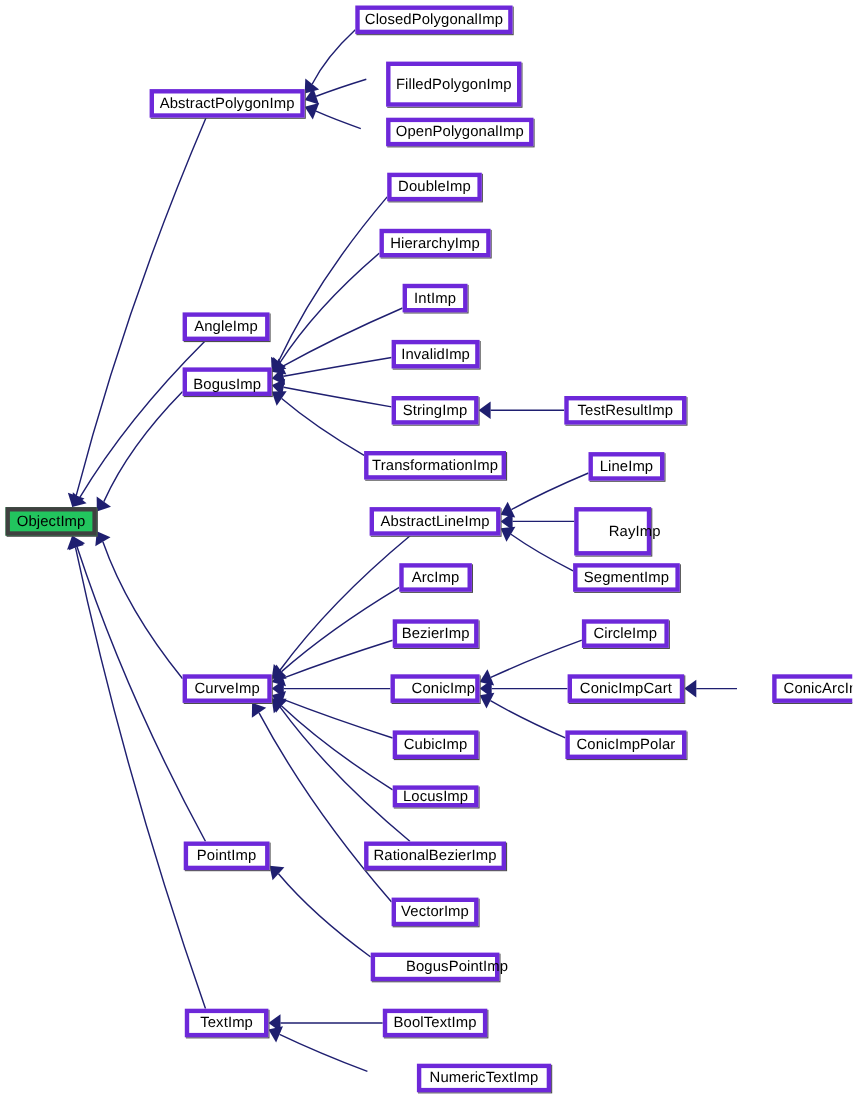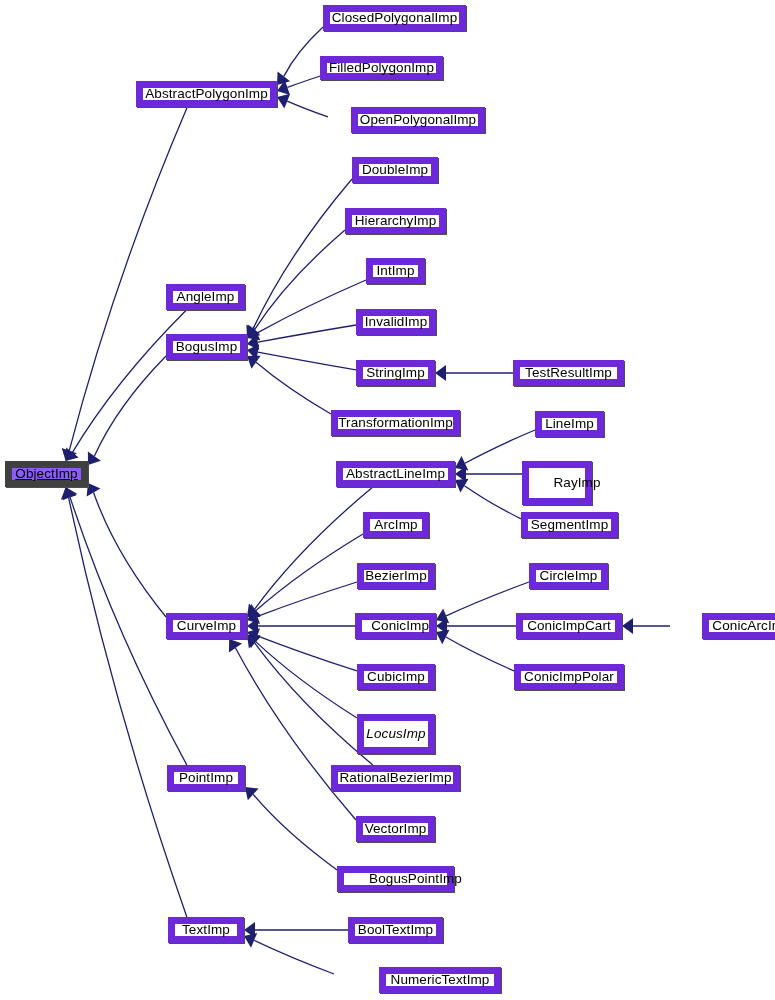--- a/index.html
+++ b/index.html
@@ -20,37 +20,36 @@
     position: absolute;
     left: 0;
     top: 0;
     width: 775px;
     height: 1000px;
     pointer-events: none;
   }
   .node {
     position: absolute;
     box-sizing: border-box;
-    border: 7px solid #6d28d9;
+    border: 4px solid #6d28d9;
     background: #ffffff;
     color: #000000;
     font-size: 13.5px;
     line-height: 1;
     display: flex;
     align-items: center;
     justify-content: center;
     white-space: nowrap;
     letter-spacing: 0.1px;
     box-shadow: 1px 1px 0 0 #4d4d4d;
     z-index: 2;
   }
   .node.root {
-    background: #8b5cf6;
+    background: #22c55e;
     border-color: #404040;
-    text-decoration: underline;
   }
 </style>
 </head>
 <body>
 
 <div id="diagram">
   <svg id="edges" width="775" height="1000" viewBox="0 0 775 1000" xmlns="http://www.w3.org/2000/svg">
       <defs></defs>
       <path d="M 323 27 Q 296.3996709105112 51.69076276500756 283.8353418210225 76.38152553001513" fill="none" stroke="#1f1f70" stroke-width="1.3"></path>
       <polygon points="277,85 277.5673603883062,71.41036784199878 290.1033232537388,81.35268321803147" fill="#1f1f70"></polygon>
@@ -117,21 +116,21 @@
       <path d="M 186.86 917 Q 113.44232328184712 707.2936727536236 68.62464656369421 497.5873455072472" fill="none" stroke="#1f1f70" stroke-width="1.3"></path>
       <polygon points="65.64,487 76.32453420532858,495.41669346092414 60.92475892205986,499.7579975535703" fill="#1f1f70"></polygon>
       <path d="M 348 930 Q 301.5 930 255 930" fill="none" stroke="#1f1f70" stroke-width="1.3"></path>
       <polygon points="244,930 255,922 255,938" fill="#1f1f70"></polygon>
       <path d="M 334 974 Q 289.46887258776263 957.139346203722 254.13374517552523 940.2786924074439" fill="none" stroke="#1f1f70" stroke-width="1.3"></path>
       <polygon points="244,936 257.2455214718481,932.9086959161529 251.02196887920232,947.648688898735" fill="#1f1f70"></polygon>
     </svg>
 <div class="node" style="left: 323px; top: 5px; width: 143px; height: 26px;">
       <span>ClosedPolygonalImp</span>
     </div>
-    <div class="node" style="left: 320px; top: 56px; width: 123px; height: 24px;">
+    <div class="node" style="left: 351px; top: 56px; width: 123px; height: 41px;">
       <span>FilledPolygonImp</span>
     </div>
     <div class="node" style="left: 136px; top: 81px; width: 141px; height: 26px;">
       <span>AbstractPolygonImp</span>
     </div>
     <div class="node" style="left: 328px; top: 107px; width: 134px; height: 26px; margin-left: 23px;">
       <span>OpenPolygonalImp</span>
     </div>
     <div class="node" style="left: 352px; top: 157px; width: 86px; height: 26px;">
       <span>DoubleImp</span>
@@ -195,21 +194,21 @@
     </div>
     <div class="node" style="left: 670px; top: 613px; width: 99px; height: 26px; margin-left: 32px;">
       <span>ConicArcImp</span>
     </div>
     <div class="node" style="left: 357px; top: 664px; width: 78px; height: 26px;">
       <span>CubicImp</span>
     </div>
     <div class="node" style="left: 514px; top: 664px; width: 110px; height: 26px;">
       <span>ConicImpPolar</span>
     </div>
-    <div class="node" style="left: 357px; top: 714px; width: 78px; height: 40px; font-style: italic;">
+    <div class="node" style="left: 357px; top: 714px; width: 78px; height: 20px;">
       <span>LocusImp</span>
     </div>
     <div class="node" style="left: 167px; top: 765px; width: 78px; height: 26px;">
       <span>PointImp</span>
     </div>
     <div class="node" style="left: 331px; top: 765px; width: 129px; height: 26px;">
       <span>RationalBezierImp</span>
     </div>
     <div class="node" style="left: 356px; top: 816px; width: 79px; height: 26px;">
       <span>VectorImp</span>

